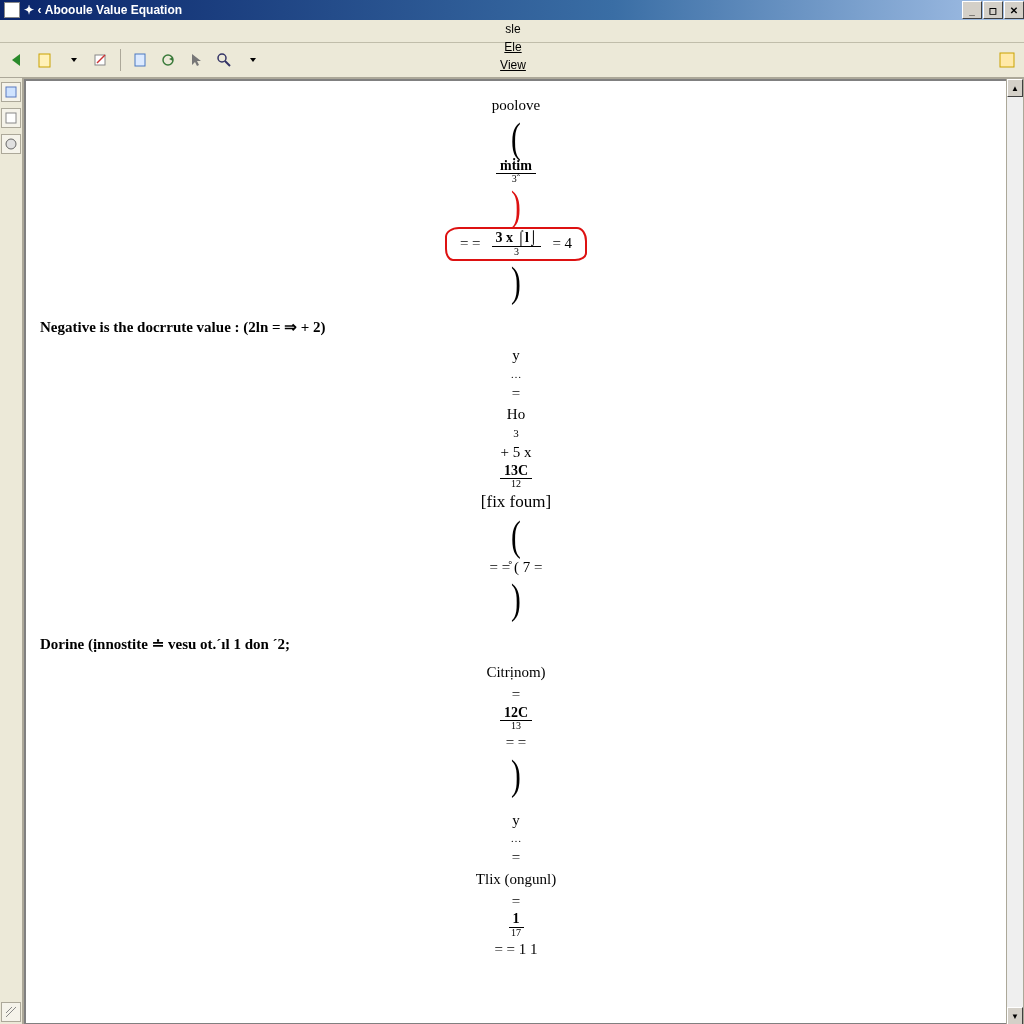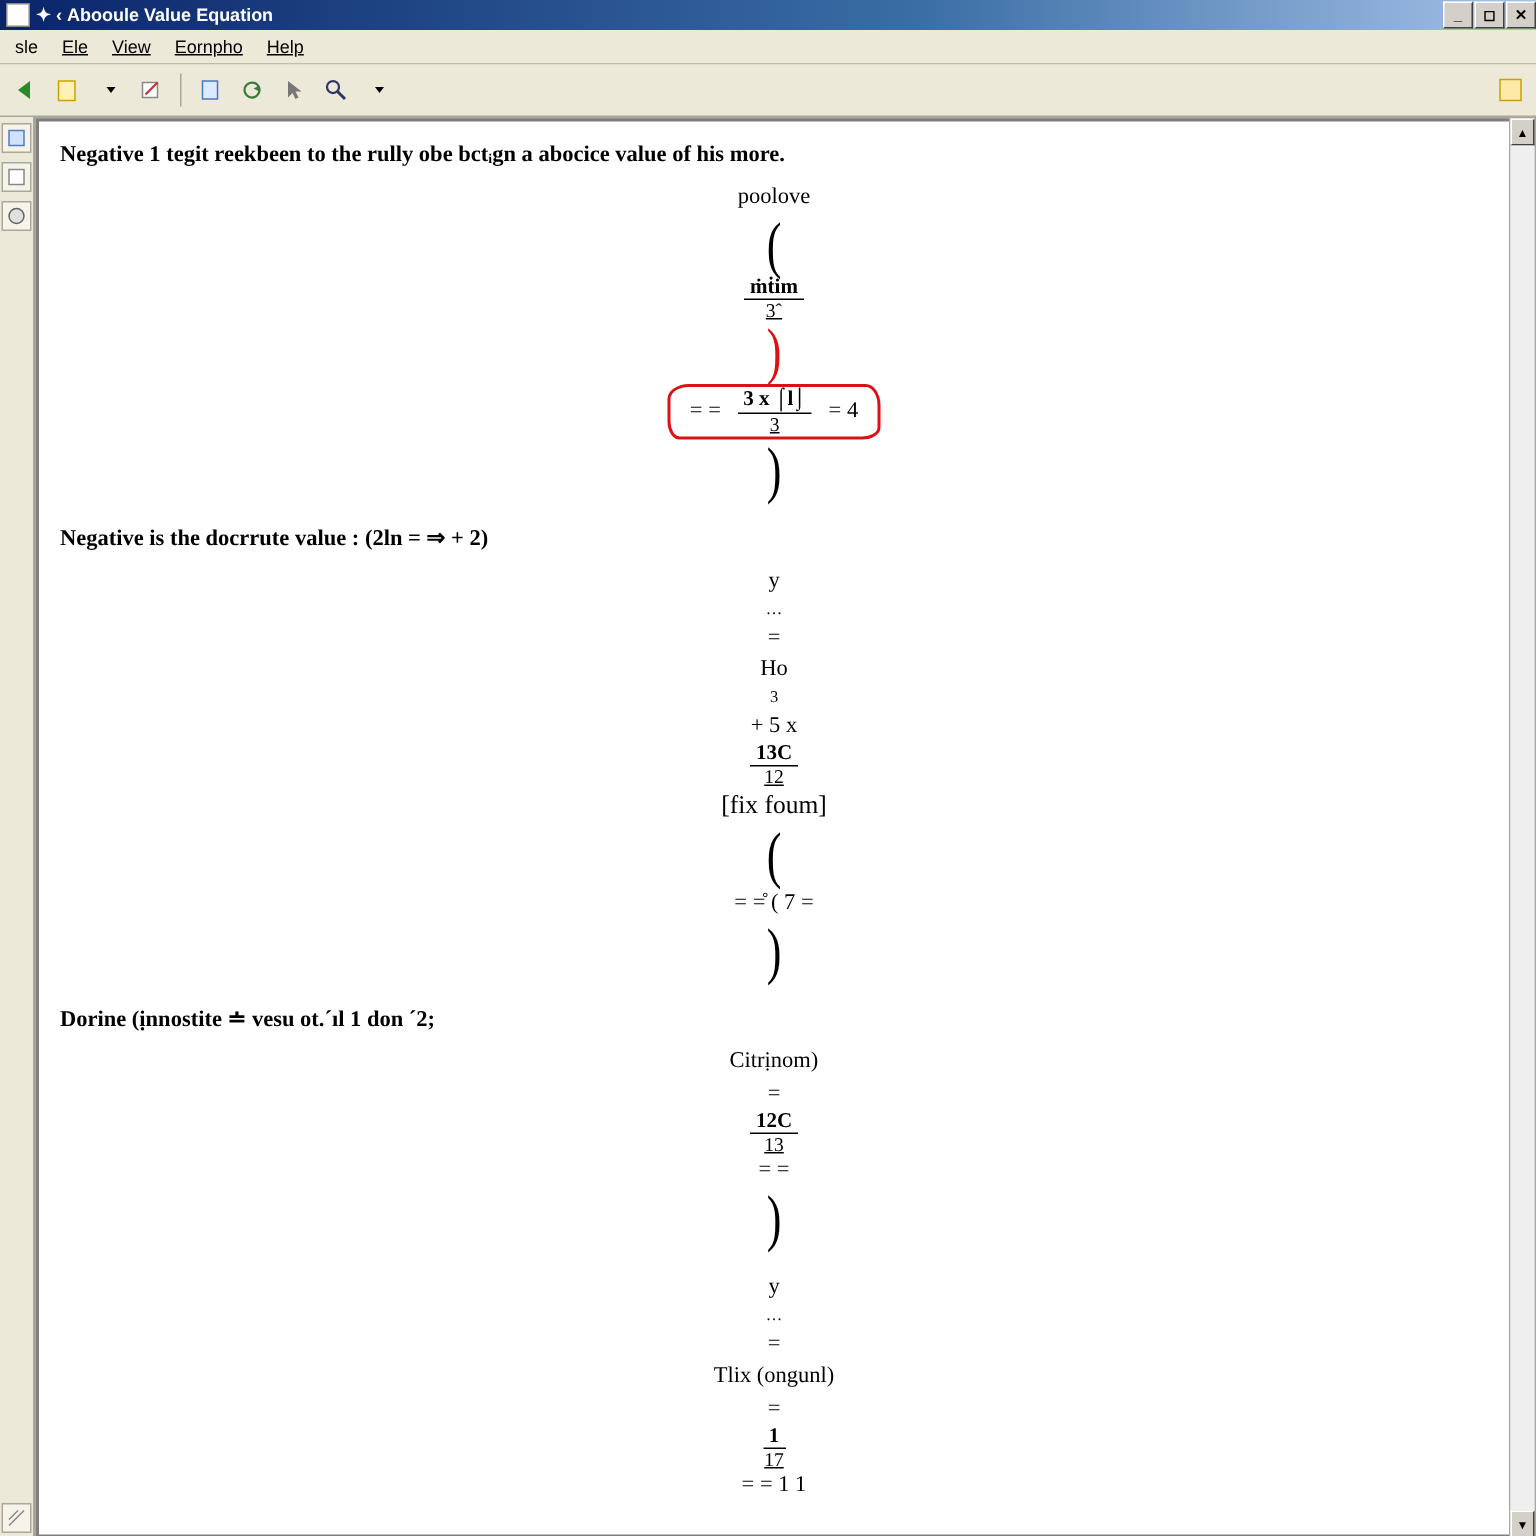--- a/index.html
+++ b/index.html
@@ -44,20 +44,21 @@
   }
   
   .menubar {
     display: flex;
     align-items: center;
     height: 22px;
     background: #ece9d8;
     border-bottom: 1px solid #c0bdaa;
     padding-left: 2px;
     font-size: 12px;
+    flex-direction: column;
   }
   .menubar .menu-item {
     padding: 2px 8px;
     cursor: default;
   }
   .menubar .menu-item u { text-decoration: underline; margin-top: 12px; }
   
   .toolbar {
     display: flex;
     align-items: center;
@@ -138,21 +139,21 @@
     position:relative;
     flex-direction:column;
   }
   .eq-row.center { justify-content:center; }
   .frac {
     display:inline-flex; flex-direction:column; align-items:center;
     vertical-align:middle; margin: 0 6px;
     line-height:1.05;
   }
   .frac .num { padding: 0 4px; border-bottom:1.2px solid #000; font-size:14px;font-weight:bold; }
-  .frac .den { padding: 0 4px; font-size:13px;text-decoration:underline; }
+  .frac .den { padding: 0 4px; font-size:10px; }
   .bigparen-l, .bigparen-r {
     font-size: 42px; line-height:42px; font-family: "Times New Roman", serif;
     transform: scaleX(0.7);
     padding: 0 1px;
   }
   .sym { padding: 0 5px; }
   .sub { font-size:11px; vertical-align:sub; }
   .sup { font-size:11px; vertical-align:super; }
   .bracket { font-family:"Times New Roman",serif; font-size:22px; }
   .redbox {
@@ -265,21 +266,20 @@
       <svg width="12" height="12">
           <path d="M1 11 L11 1 M1 7 L7 1" stroke="#888"></path>
         </svg>
     </div>
   </div>
 
   <div class="content-frame">
     <div class="doc-wrap">
       <div class="doc">
 
-        <div class="textline">Negative 1 tegit reekbeen to the rully obe bctᵢgn a abocice value of his more.</div>
 
         <div class="eq-row center">
           <span class="sym">poolove</span>
           <span class="bigparen-l">(</span>
           <span class="frac">
             <span class="num">ṁṫim</span>
             <span class="den">3ˆ</span>
           </span>
           <span class="bigparen-r" style="color:#d11;">)</span>
           <span style="width:4px"></span>

